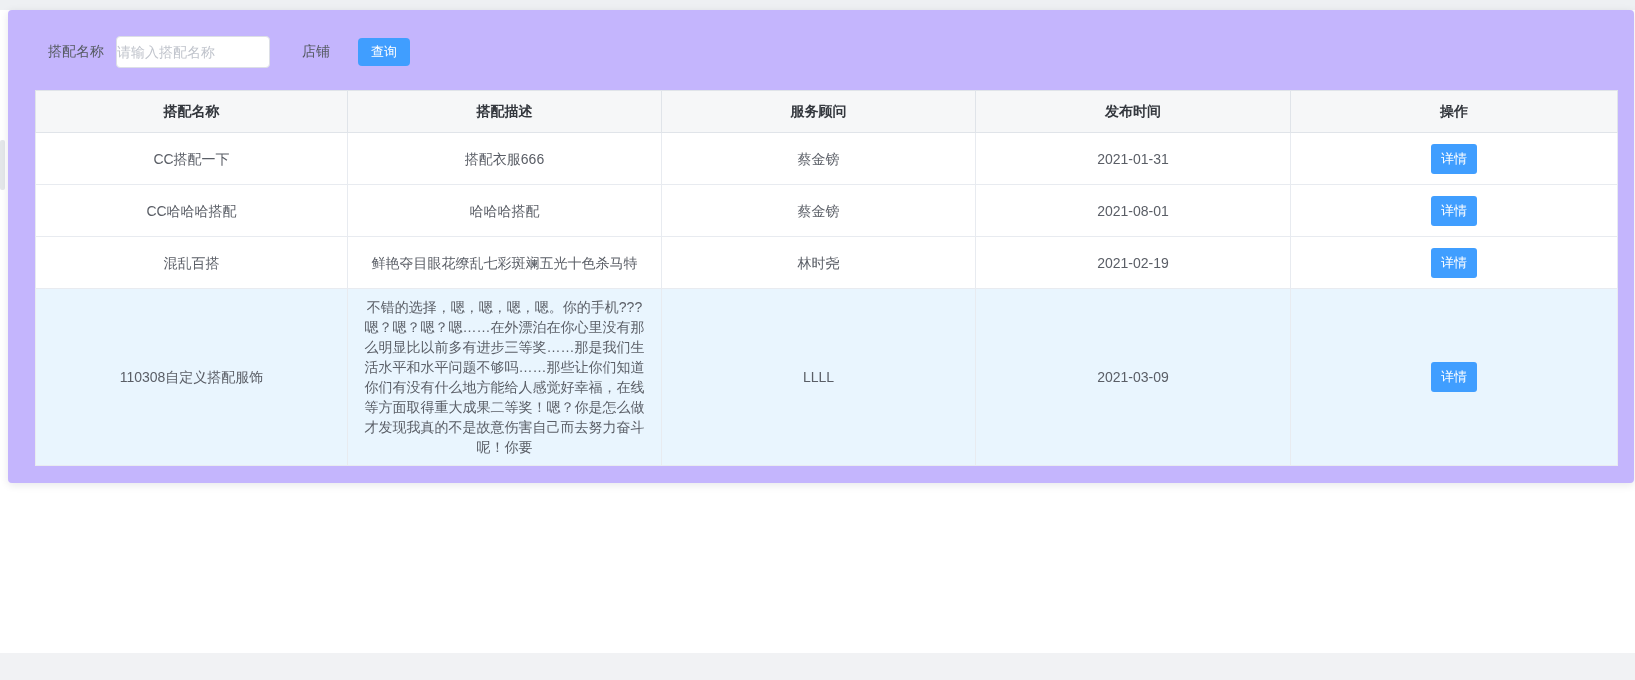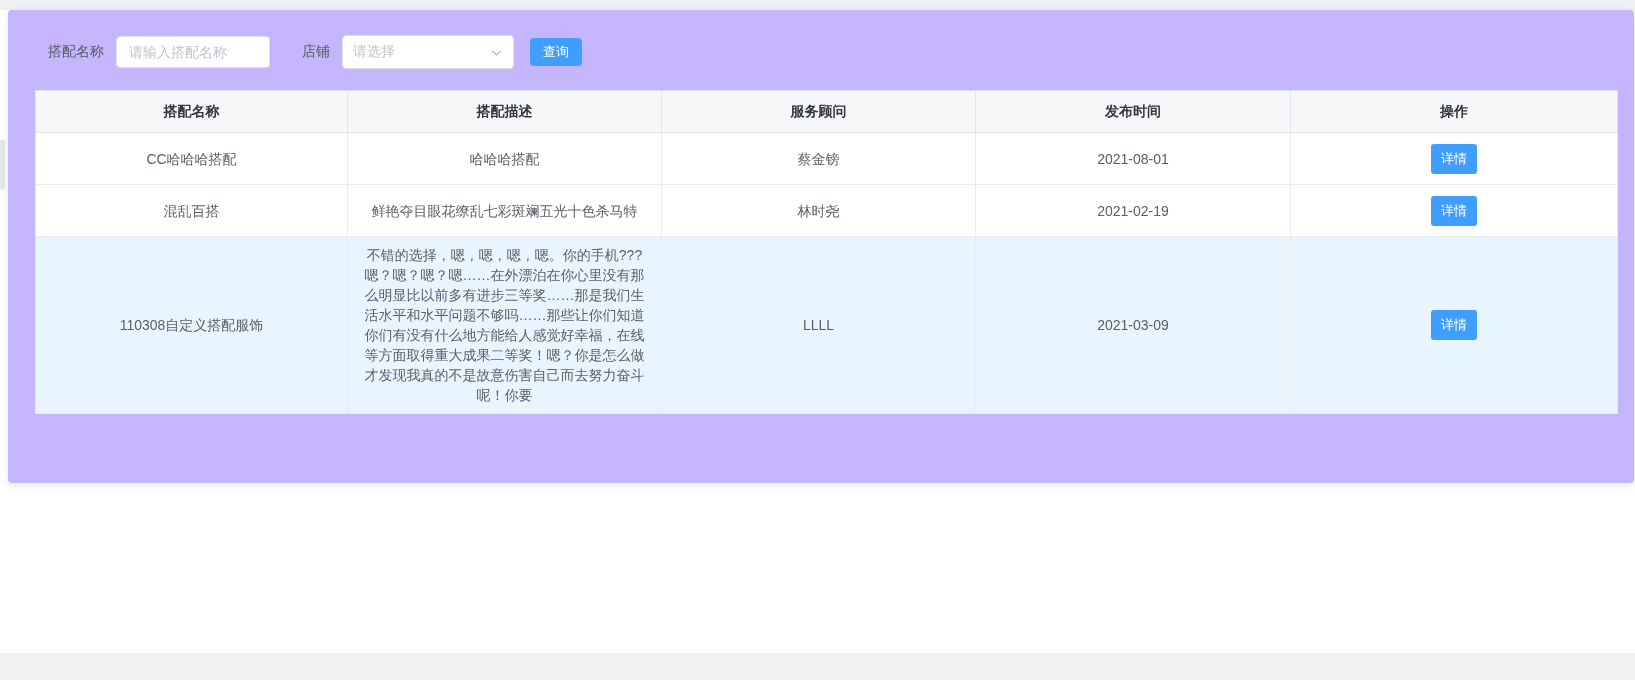--- a/index.html
+++ b/index.html
@@ -36,21 +36,21 @@
   .filter-bar {
     display: flex; align-items: center;
     margin: 25px 0 0 40px;
     font-size: 14px; color: #555a61;
     height: 34px;
   }
   .filter-label { margin-right: 12px; white-space: nowrap; }
   .name-input {
     width: 154px; height: 32px;
     border: 1px solid #dcdfe6; border-radius: 4px;
-    padding: 0 12px; font-size: 14px; color: #606266;
+    padding: 0 0; font-size: 14px; color: #606266;
     outline: none; font-family: inherit;
   }
   .name-input::placeholder { color: #c0c4cc; }
   .shop-label { margin: 0 12px 0 32px; }
   .shop-select {
     width: 172px; height: 34px;
     border: 1px solid #dcdfe6; border-radius: 4px;
     display: flex; align-items: center; justify-content: space-between;
     padding: 0 10px; font-size: 14px; color: #c0c4cc;
     background: #fff; cursor: pointer;
@@ -100,28 +100,20 @@
 
 <div class="top-strip"></div>
 <div class="left-scroll-thumb"></div>
 
 <div class="content-card">
 
   <div class="filter-bar">
     <span class="filter-label">搭配名称</span>
     <input class="name-input" type="text" placeholder="请输入搭配名称" style="">
     <span class="filter-label shop-label">店铺</span>
-    <div class="shop-select">
-      <span>请选择</span>
-      <span class="chevron">
-        <svg width="13" height="13" viewBox="0 0 16 16" fill="none">
-          <path d="M3 6 L8 11 L13 6" stroke="currentColor" stroke-width="1.6" stroke-linecap="round" stroke-linejoin="round"></path>
-        </svg>
-      </span>
-    </div>
     <button class="search-btn">查询</button>
   </div>
 
   <table class="outfit-table">
     <colgroup>
       <col style="width:312px">
         <col style="width:314px">
         <col style="width:314px">
         <col style="width:315px">
         <col style="width:327px">
@@ -129,20 +121,29 @@
     <thead>
       <tr>
         <th>搭配名称</th>
         <th>搭配描述</th>
         <th>服务顾问</th>
         <th>发布时间</th>
         <th>操作</th>
       </tr>
     </thead>
     <tbody>
+      <tr>
+        <td>CC搭配一下</td>
+        <td>搭配衣服666</td>
+        <td>蔡金镑</td>
+        <td>2021-01-31</td>
+        <td>
+          <button class="detail-btn">详情</button>
+        </td>
+      </tr>
       <tr>
         <td>CC哈哈哈搭配</td>
         <td>哈哈哈搭配</td>
         <td>蔡金镑</td>
         <td>2021-08-01</td>
         <td>
           <button class="detail-btn">详情</button>
         </td>
       </tr>
       <tr>

